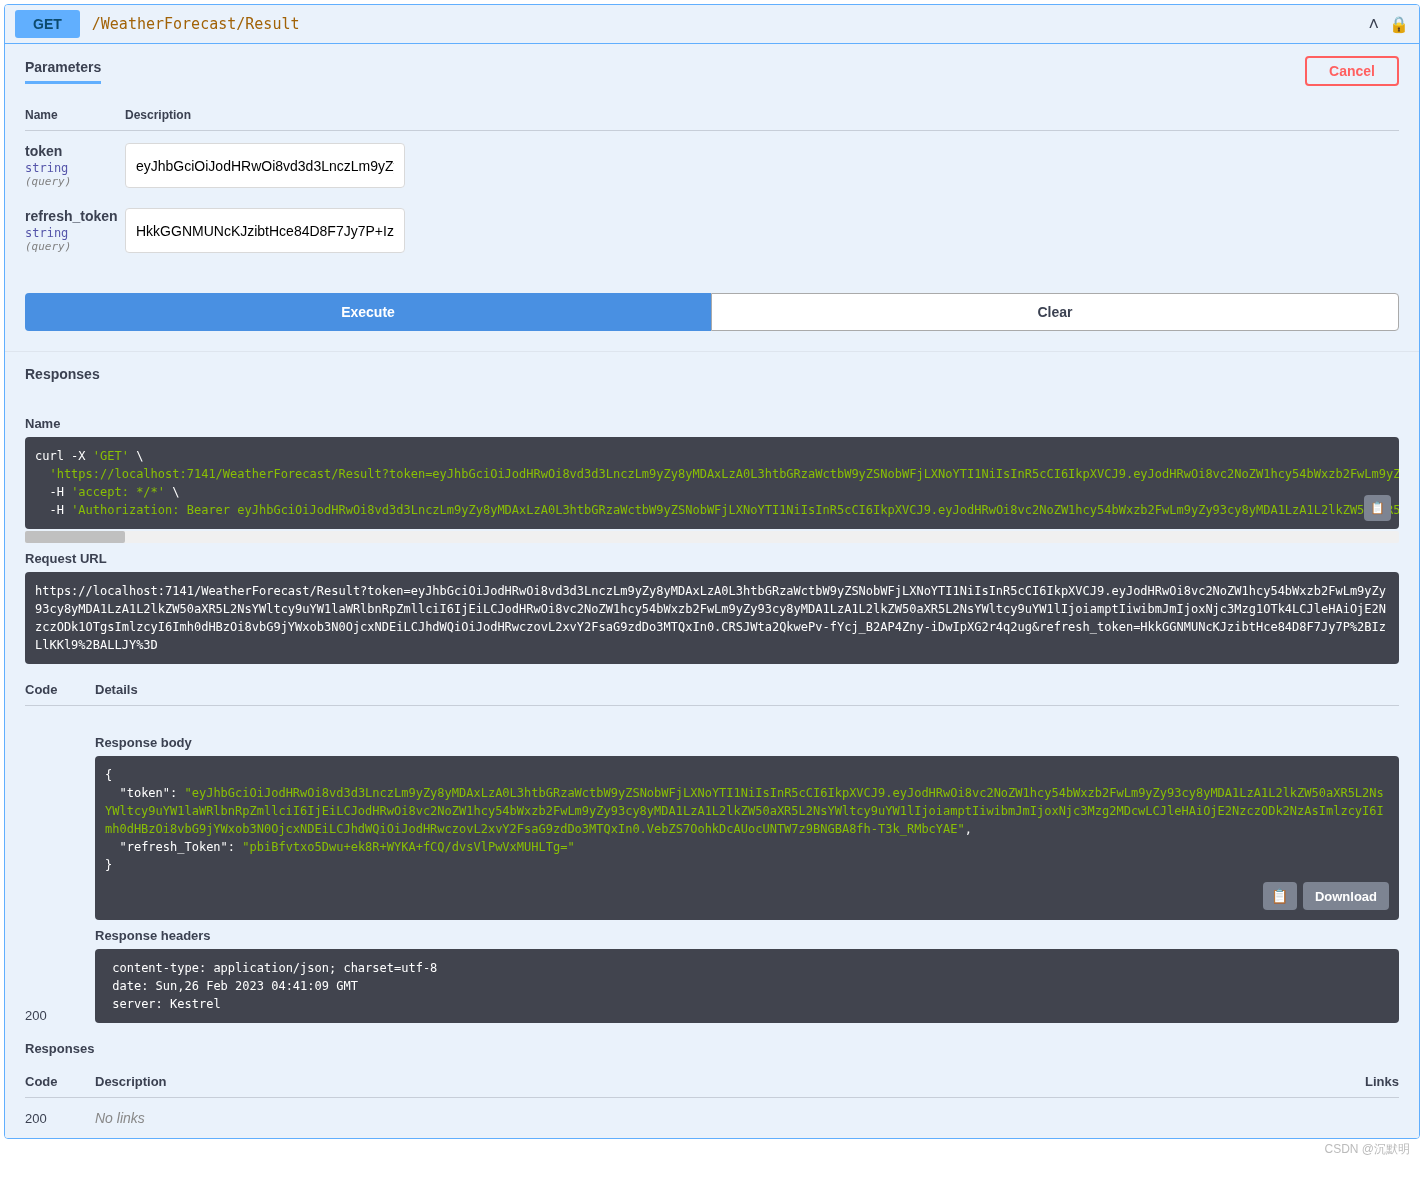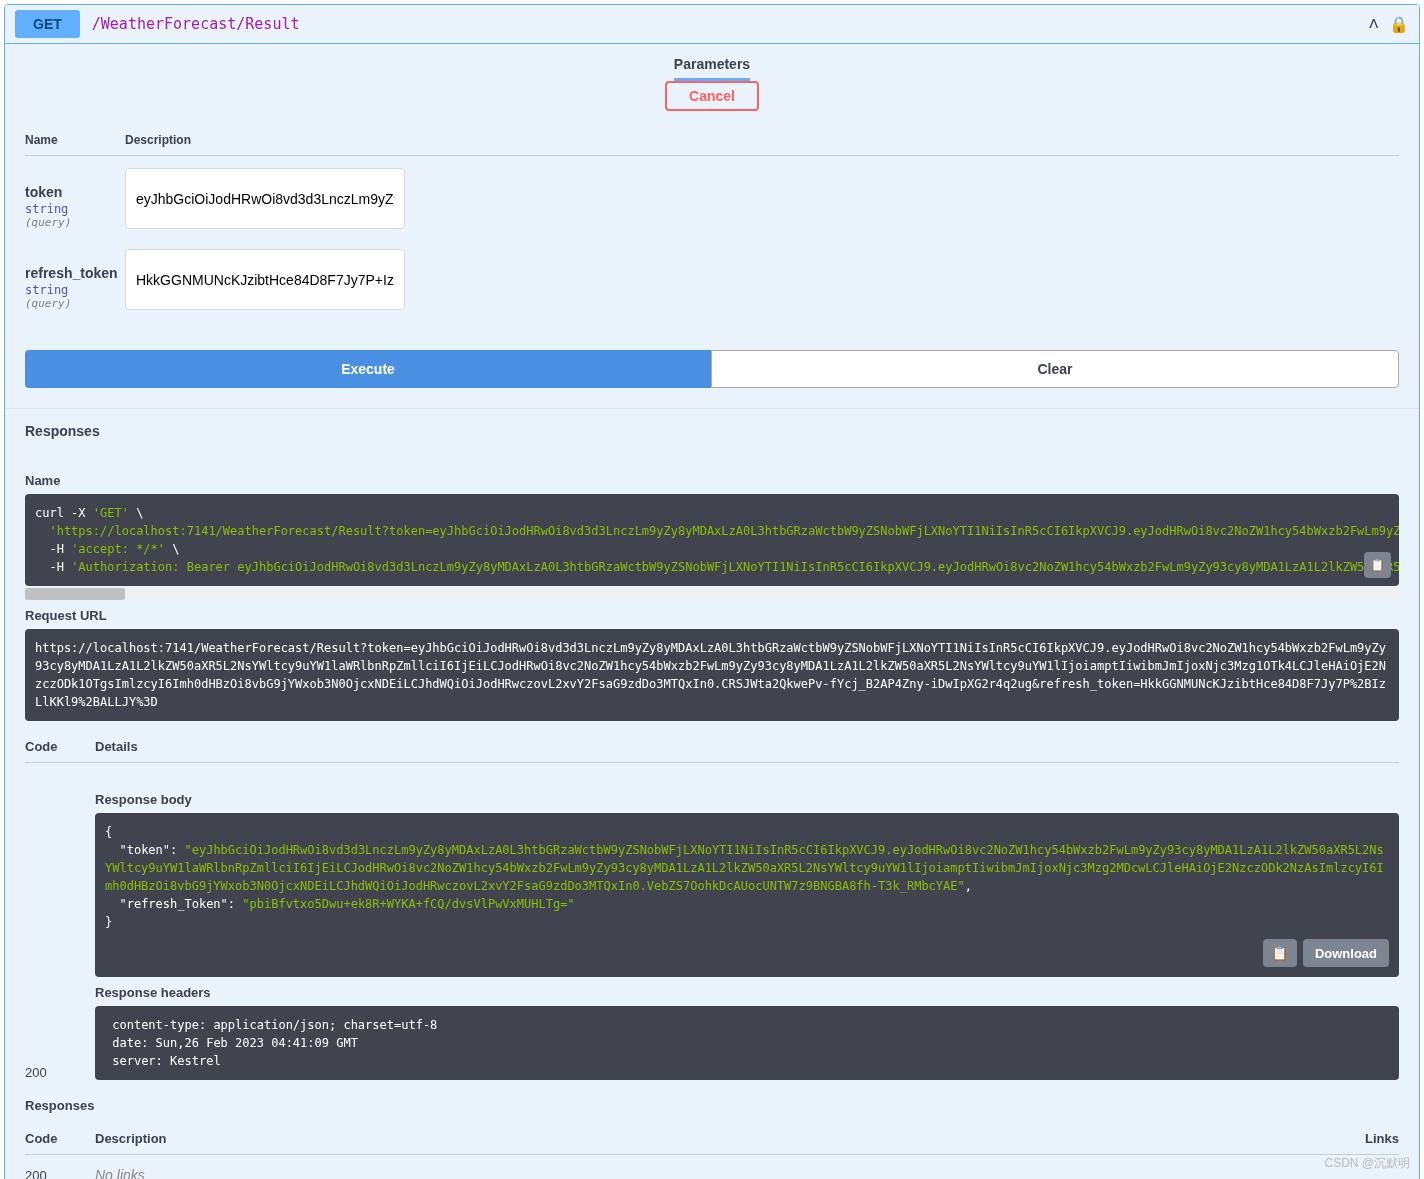--- a/index.html
+++ b/index.html
@@ -1,34 +1,34 @@
 <!DOCTYPE html>
 <html><head>
 <meta charset="utf-8">
 <style>
   * { box-sizing: border-box; margin: 0; padding: 0; }
   body { font-family: -apple-system, BlinkMacSystemFont, "Segoe UI", Helvetica, Arial, sans-serif; font-size: 14px; color: #3b4151; background: #fff; }
   .container { border: 1px solid #61affe; border-radius: 4px; margin: 4px; overflow: hidden; }
   .header { display: flex; align-items: center; padding: 5px 10px; background: #eaf2fb; border-bottom: 1px solid #61affe; }
   .method { background: #61affe; color: #0c4a6e; font-weight: 700; padding: 6px 18px; border-radius: 3px; font-size: 14px; text-align: center; min-width: 60px; }
-  .path { font-family: Consolas, monospace; margin-left: 12px; color: #a21caf; font-size: 15px; flex: 1; }
+  .path { font-family: Consolas, monospace; margin-left: 12px; color: #a16207; font-size: 15px; flex: 1; }
   .header-icons { display: flex; align-items: center; gap: 10px; }
   .chevron { font-size: 18px; color: #3b4151; cursor: pointer; }
   .lock { font-size: 16px; color: #000; cursor: pointer; }
   .body { background: #eaf2fb; }
-  .section-head { display: flex; justify-content: space-between; align-items: center; padding: 12px 20px; flex-direction: column; }
+  .section-head { display: flex; justify-content: space-between; align-items: center; padding: 12px 20px; }
   .section-title { font-weight: 700; font-size: 14px; color: #3b4151; }
   .parameters-tab { border-bottom: 3px solid #61affe; padding-bottom: 6px; }
   .cancel-btn { border: 2px solid #ff6060; color: #ff6060; background: transparent; padding: 5px 22px; border-radius: 4px; font-weight: 700; font-size: 14px; cursor: pointer; }
   .params { padding: 10px 20px 20px 20px; }
   .param-header { display: flex; border-bottom: 1px solid rgba(59,65,81,0.2); padding-bottom: 8px; margin-bottom: 12px; }
   .col-name { width: 100px; font-weight: 700; font-size: 12px; }
   .col-desc { font-weight: 700; font-size: 12px; }
   .param-row { display: flex; margin-bottom: 20px; }
-  .param-name-block { width: 100px; margin-top: 16px; }
+  .param-name-block { width: 100px; }
   .param-name { font-weight: 700; font-size: 14px; }
   .param-type { font-family: Consolas, monospace; font-size: 12px; color: #55a; margin-top: 2px; }
   .param-loc { font-family: Consolas, monospace; font-size: 11px; color: #808080; font-style: italic; }
   .param-input { border: 1px solid #d9d9d9; border-radius: 4px; padding: 8px 10px; font-size: 14px; width: 280px; background: #fff; }
   .btn-row { display: flex; padding: 0 20px 20px 20px; gap: 0; }
   .execute-btn { flex: 1; background: #4990e2; color: #fff; border: none; padding: 2px 0; font-weight: 700; font-size: 14px; border-radius: 4px 0 0 4px; cursor: pointer; }
   .clear-btn { flex: 1; background: #fff; color: #3b4151; border: 1px solid #aaa; padding: 10px 0; font-weight: 700; font-size: 14px; border-radius: 0 4px 4px 0; cursor: pointer; }
   .responses-head { padding: 14px 20px; font-weight: 700; background: #eaf2fb; border-top: 1px solid rgba(0,0,0,0.05); }
   .resp-body { padding: 12px 20px; }
   .sub-label { font-weight: 700; font-size: 13px; margin-bottom: 6px; margin-top: 8px; color: #3b4151; }
@@ -46,21 +46,21 @@
   .resp-row { display: flex; padding-top: 12px; align-items: flex-end; }
   .resp-row .rt-code { font-weight: 400; }
   .resp-details-body { flex: 1; }
   .json-block { background: #41444e; color: #fff; font-family: Consolas, monospace; font-size: 12px; padding: 10px; border-radius: 4px; white-space: pre-wrap; word-break: break-all; line-height: 1.5; position: relative; }
   .json-block .key { color: #fff; }
   .json-block .val { color: #89bf04; }
   .block-actions { position: absolute; right: 10px; bottom: 10px; display: flex; gap: 6px; }
   .copy-btn-sm { background: #7d8492; border: none; border-radius: 4px; padding: 6px 8px; color: #fff; cursor: pointer; font-size: 14px; }
   .download-btn { background: #7d8492; border: none; border-radius: 4px; padding: 6px 12px; color: #ffffff; font-weight: 700; cursor: pointer; font-size: 13px; }
   .no-links { font-style: italic; color: #888; }
-  .watermark { position: fixed; right: 14px; bottom: 7px; color: #bbb; font-size: 12px; }
+  .watermark { position: fixed; right: 14px; bottom: 21px; color: #bbb; font-size: 12px; }
 </style>
 </head>
 <body>
 
 <div class="container">
 
   <div class="header">
     <div class="method">GET</div>
     <div class="path">/WeatherForecast/Result</div>
     <div class="header-icons">

